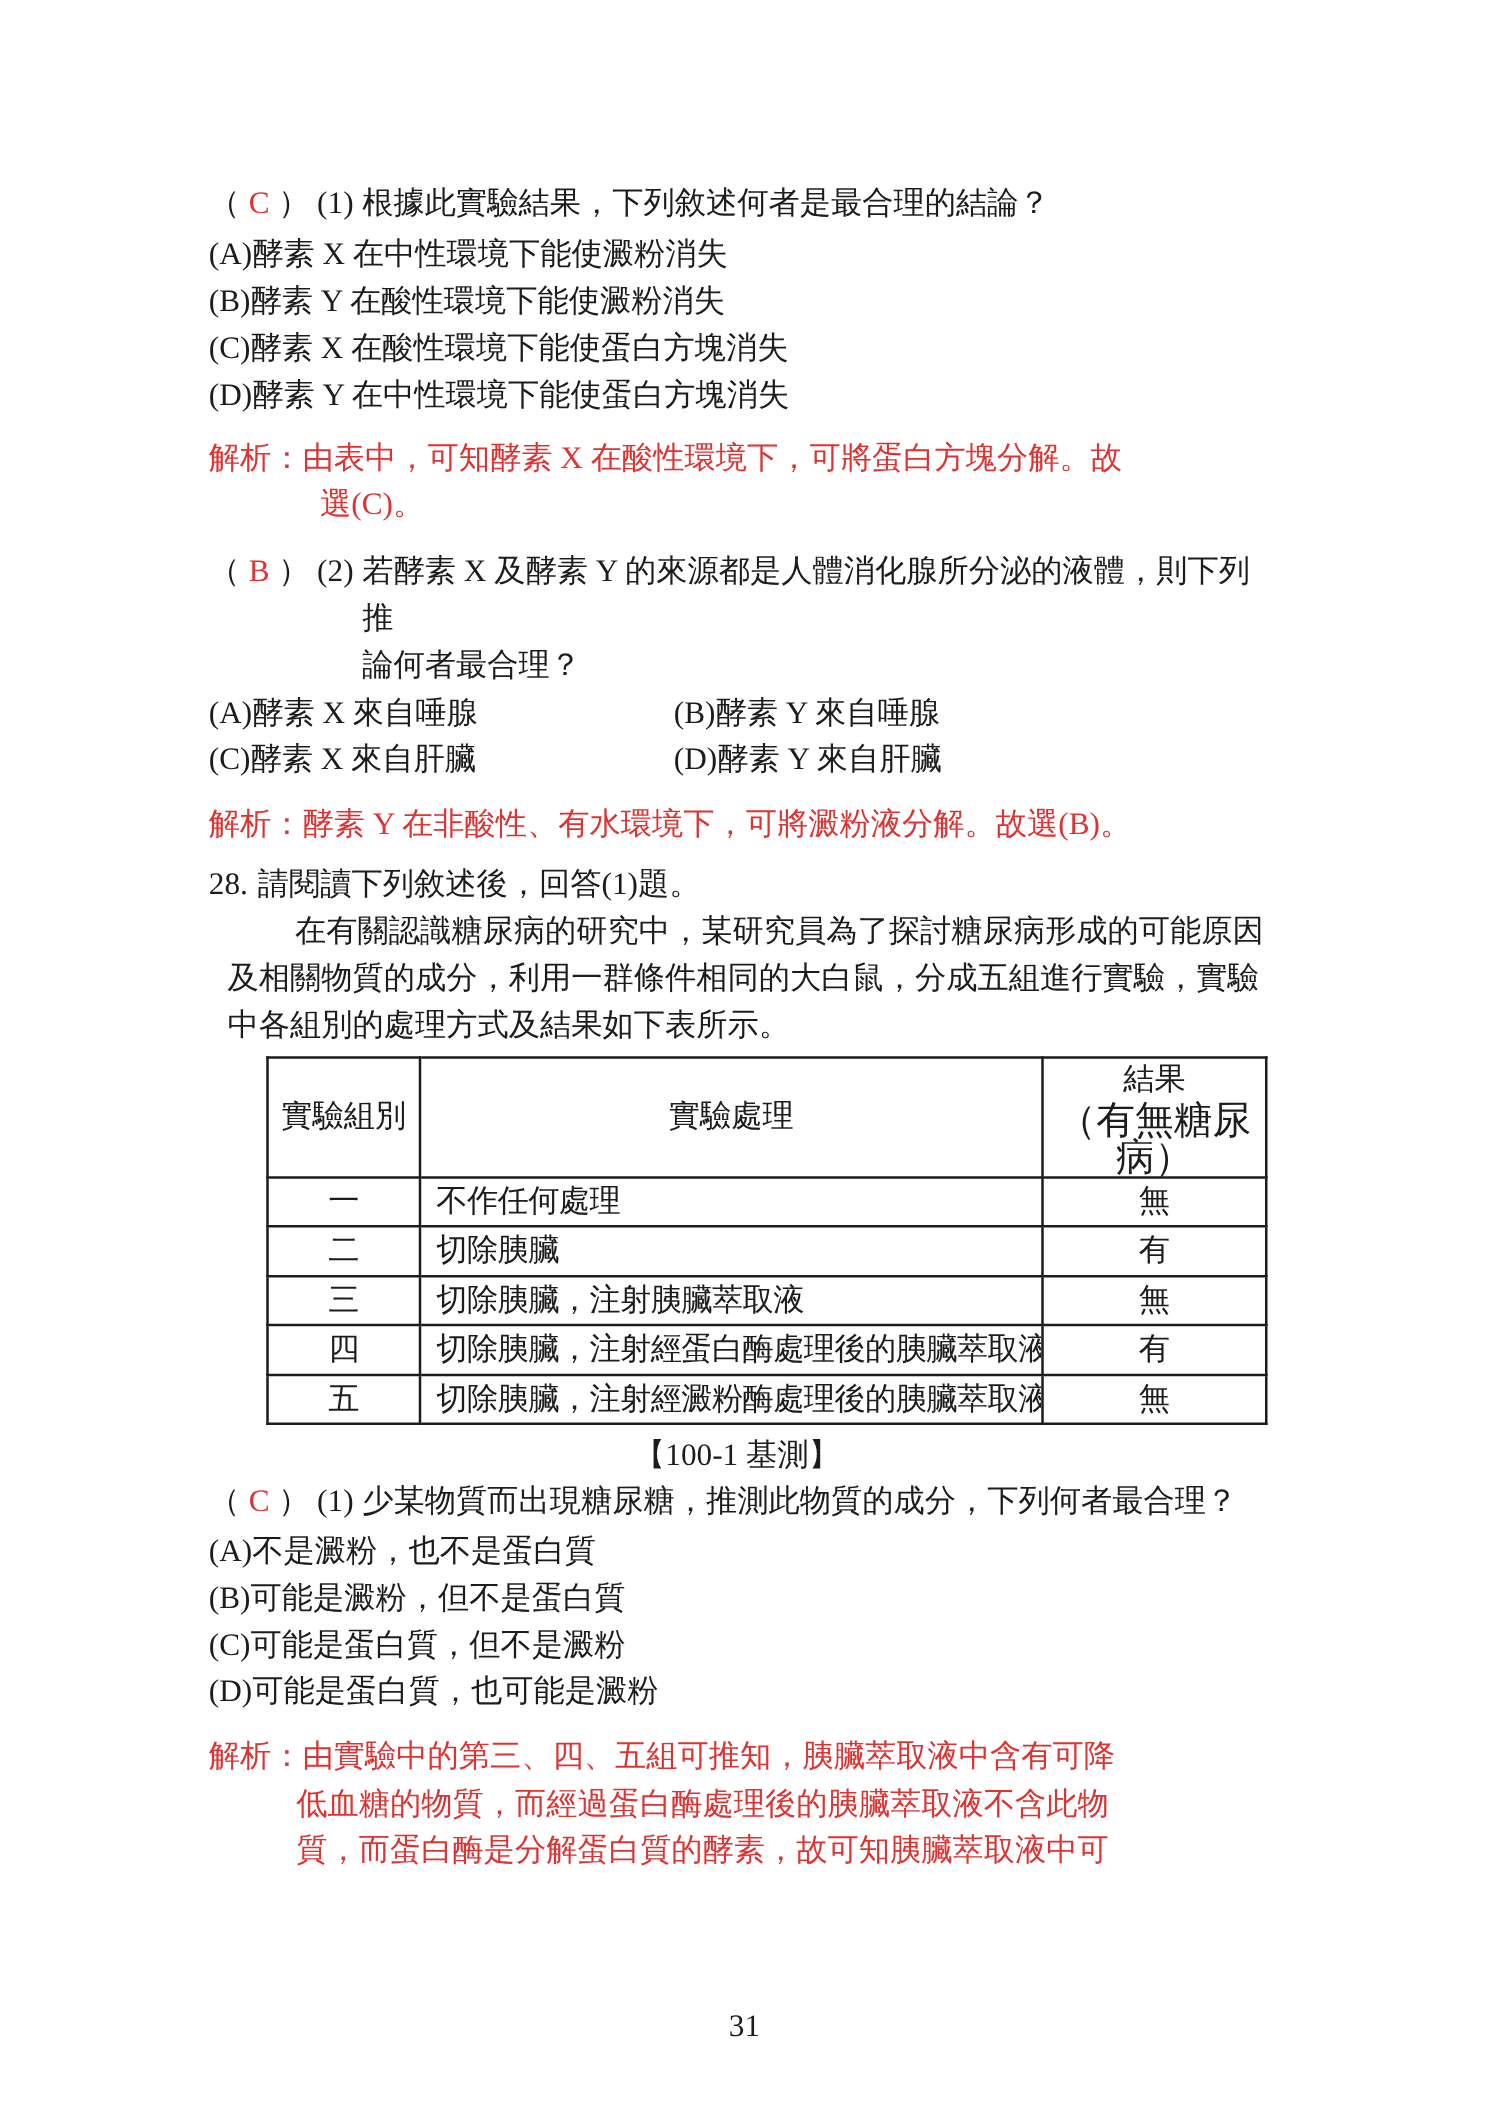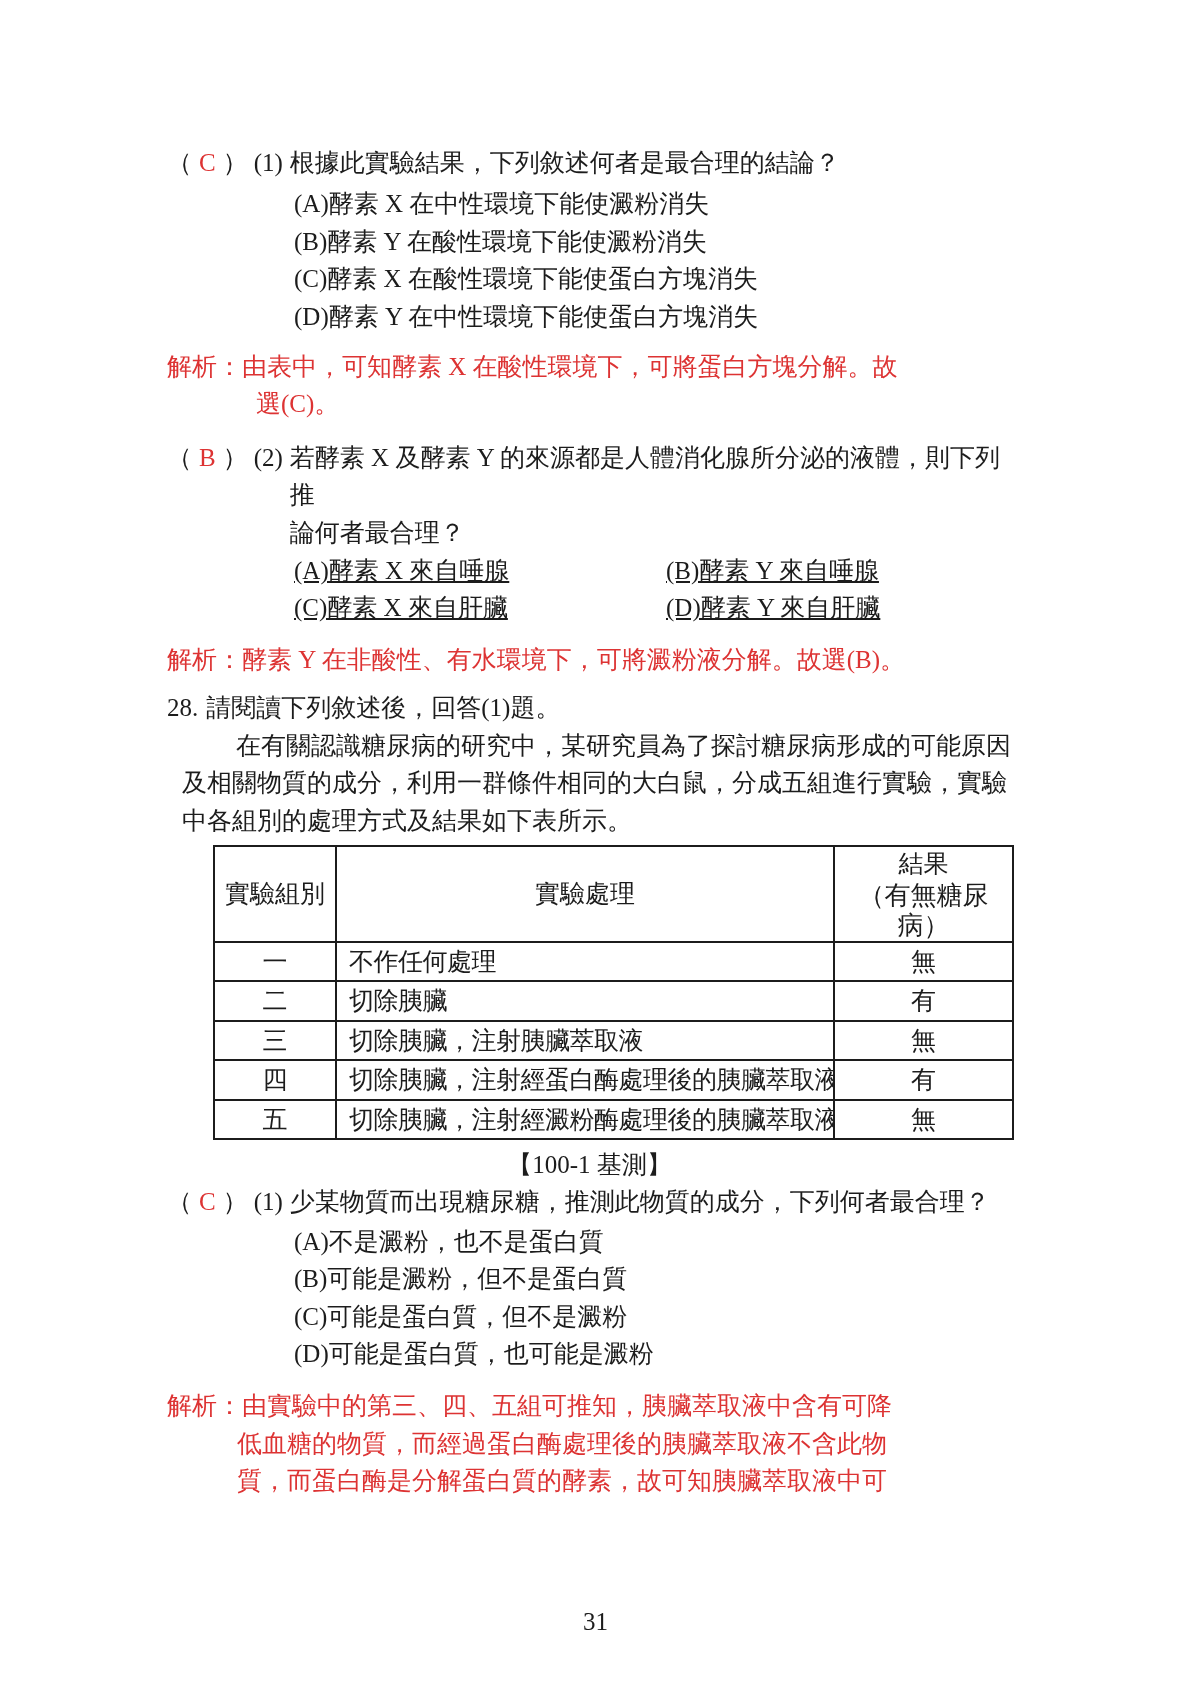--- a/index.html
+++ b/index.html
@@ -12,44 +12,44 @@
     line-height:37.4px;
     position:relative;
   }
   .content { position:absolute; left:167px; top:144px; width:845px; }
 
   .qrow { display:flex; align-items:flex-start; }
   .ans { color:var(--red,#dd3333); margin:0 7px; }
   .qnum { margin-left:6px; margin-right:7px; white-space:nowrap; }
   .qtext { flex:1; }
 
-  .options { margin-left:127px; }
+  .options { }
   .options.two-col { display:grid; grid-template-columns:372px auto; }
 
   .analysis { color:var(--red,#dd3333); }
   #q27p1-analysis .cont { padding-left:89px; }
   #q28p1-analysis .cont { padding-left:70px; }
 
   #q27p1-options { margin-top:4px; }
   #q27p1-analysis { margin-top:13px; }
   #q27p2 { margin-top:16px; }
-  #q27p2-options { margin-top:1px;text-decoration:underline; }
+  #q27p2-options { margin-top:1px; }
   #q27p2-analysis { margin-top:14px; }
   #q28-head { margin-top:11px; display:flex; }
   #q28-head .q28-num { margin-right:8px; }
   .para { margin-left:15px; }
   .para .first { text-indent:54px; }
 
   table { border-collapse:collapse; margin:6px 0 0 46px; width:799px; table-layout:fixed; }
   th, td { border:2px solid #1c1c1c; font-weight:normal; }
   th { height:73px; vertical-align:middle; }
   td { height:38px; vertical-align:middle; }
   .td-center { text-align:center; }
   .td-left { text-align:left; padding-left:12px; letter-spacing:-0.5px; white-space:nowrap; overflow:hidden; }
-  .result-sub { font-size:26px; line-height:30px; }
+  .result-sub { font-size:31px; line-height:30px; }
   th div { line-height:34px;text-align:center; }
 
   .tag { text-align:center; margin-top:6px; }
   #q28p1 { margin-top:0; }
   #q28p1-options { margin-top:2px; }
   #q28p1-analysis { margin-top:15px; }
 
   .page-num { position:absolute; top:1603px; left:0; width:1191px; text-align:center; }
 </style>
 </head>

